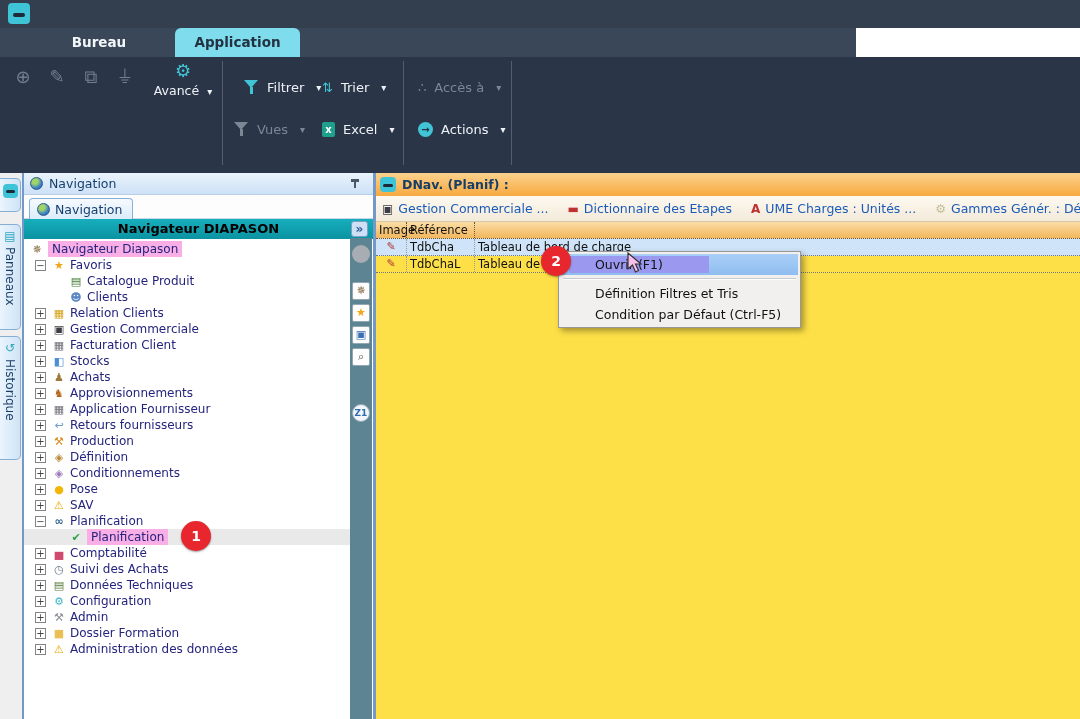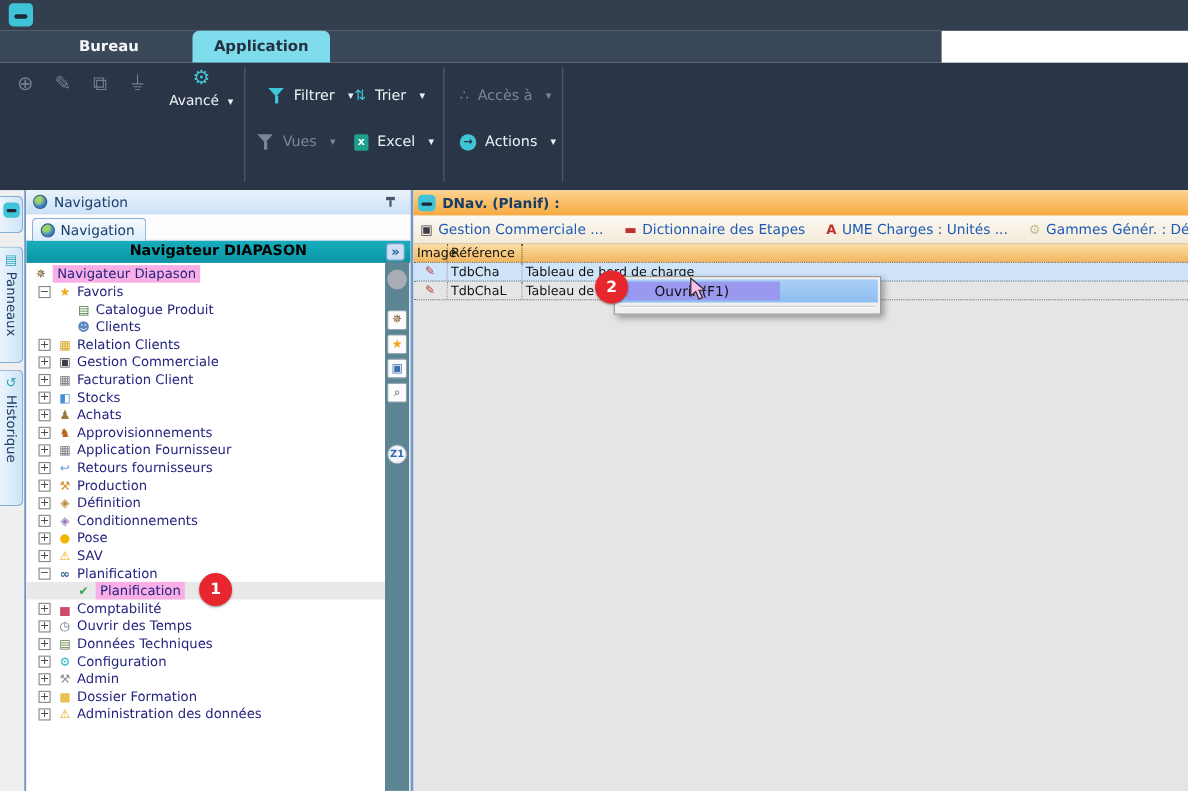--- a/index.html
+++ b/index.html
@@ -96,21 +96,21 @@
   
   .strip{position:absolute;left:326px;top:65px;width:22px;height:481px;background:#5d8493;}
   .scirc{position:absolute;left:2px;top:7px;width:18px;height:18px;border-radius:50%;background:#a8adb3;}
   .sbtn{position:absolute;left:2px;width:18px;height:18px;background:#fdfdfd;border:1px solid #94a6b4;border-radius:2px;
     text-align:center;font-size:11px;line-height:16px;}
   .sb1{top:44px;color:#7a5c2e;} .sb2{top:66px;color:#f2a71b;} .sb3{top:88px;color:#3a6fb0;} .sb4{top:110px;color:#555;}
   .sz1{position:absolute;left:2px;top:166px;width:18px;height:18px;border-radius:50%;background:#f2f6fa;border:1px solid #9ab;
     color:#2f6db0;font-weight:bold;font-size:9px;line-height:16px;text-align:center;}
 
   
-  .content{position:absolute;left:376px;top:173px;width:704px;height:546px;background:#e5e5e5;}
+  .content{position:absolute;left:376px;top:173px;width:704px;height:546px;background:#fde047;}
   .c-header{position:absolute;left:0;top:0;width:704px;height:23px;background:linear-gradient(#fdd28e,#f7a93f);
     display:flex;align-items:center;gap:6px;padding-left:4px;color:#163e66;font-size:12.5px;font-weight:bold;}
   .c-header .icss-logo{width:16px;height:15px;} .c-header .icss-logo::after{left:3px;top:7px;width:10px;height:3px;}
   .c-tabs{position:absolute;left:0;top:23px;width:704px;height:26px;background:linear-gradient(#fdf9f1,#f3ead9);
     border-bottom:1px solid #d8c8a8;display:flex;align-items:center;gap:19px;padding-left:6px;white-space:nowrap;overflow:hidden;}
   .ctab{display:flex;align-items:center;gap:5px;color:#1b5bb8;font-size:12.5px;}
   .ctab .ic{font-size:12px;}
   .c-redbook{color:#c03030;} .c-gear-l{color:#c2bd96;}
 
   .t-head{position:absolute;left:0;top:49px;width:704px;height:17px;background:linear-gradient(#fbdda6,#f2b75e);
@@ -329,21 +329,21 @@
         <span class="tlabel">Planification</span>
       </div>
       <div class="trow lv1">
         <span class="exp">+</span>
         <span class="ic t-chart tic">▅</span>
         <span class="tlabel">Comptabilité</span>
       </div>
       <div class="trow lv1">
         <span class="exp">+</span>
         <span class="ic t-watch tic">◷</span>
-        <span class="tlabel">Ouvrir des Temps</span>
+        <span class="tlabel">Suivi des Achats</span>
       </div>
       <div class="trow lv1">
         <span class="exp">+</span>
         <span class="ic t-tech tic">▤</span>
         <span class="tlabel">Données Techniques</span>
       </div>
       <div class="trow lv1">
         <span class="exp">+</span>
         <span class="ic t-gear tic">⚙</span>
         <span class="tlabel">Configuration</span>
@@ -412,19 +412,21 @@
         <div class="dc c1"><span class="ic rowico">✎</span></div>
         <div class="dc c2">TdbChaL</div>
         <div class="dc c3">Tableau de b</div>
       </div>
     </div>
 </div>
 
 <div class="menu" id="menu">
     <div class="mi hl"><span class="hbox"></span><span class="mtext">Ouvrir (F1)</span></div>
     <div class="msep"></div>
+    <div class="mi"><span class="mtext">Définition Filtres et Tris</span></div>
+    <div class="mi"><span class="mtext">Condition par Défaut (Ctrl-F5)</span></div>
   </div>
 
 <div class="badge b1">1</div>
 <div class="badge b2">2</div>
 <svg class="cursor" width="20" height="22" viewBox="0 0 20 22">
   <path d="M2,1 L2,17 L6.5,13 L9.5,20 L12.5,18.5 L9.5,12 L15,12 Z" fill="#f9c0ee" stroke="#333" stroke-width="1.2"></path>
 </svg>
 
 </body></html>

